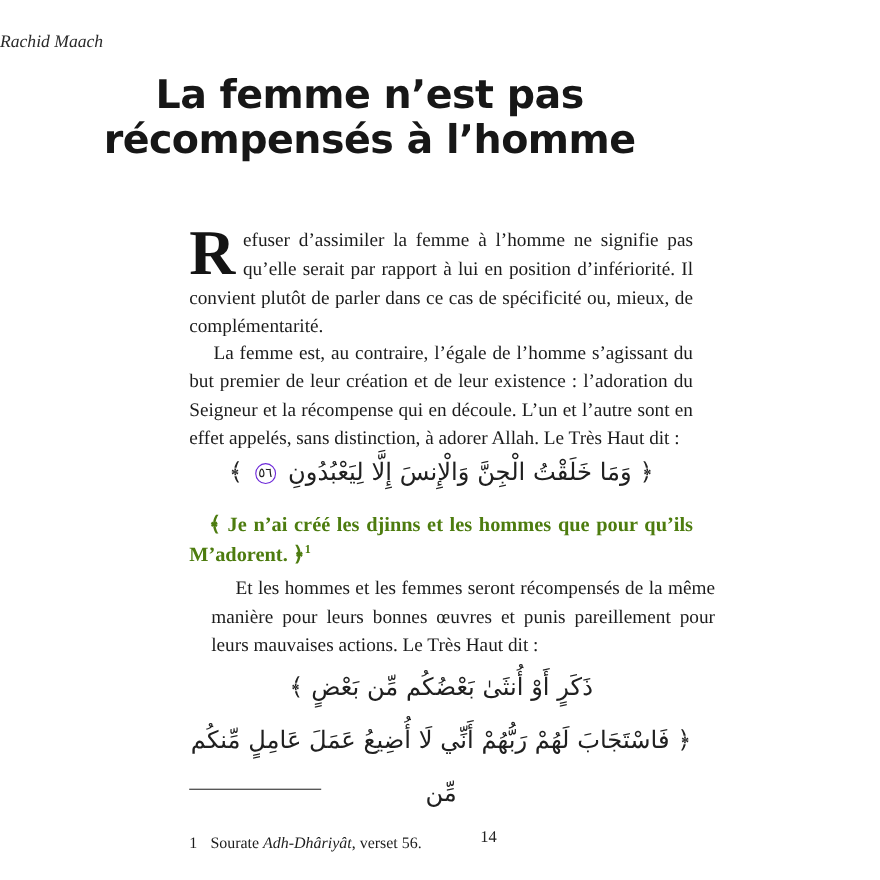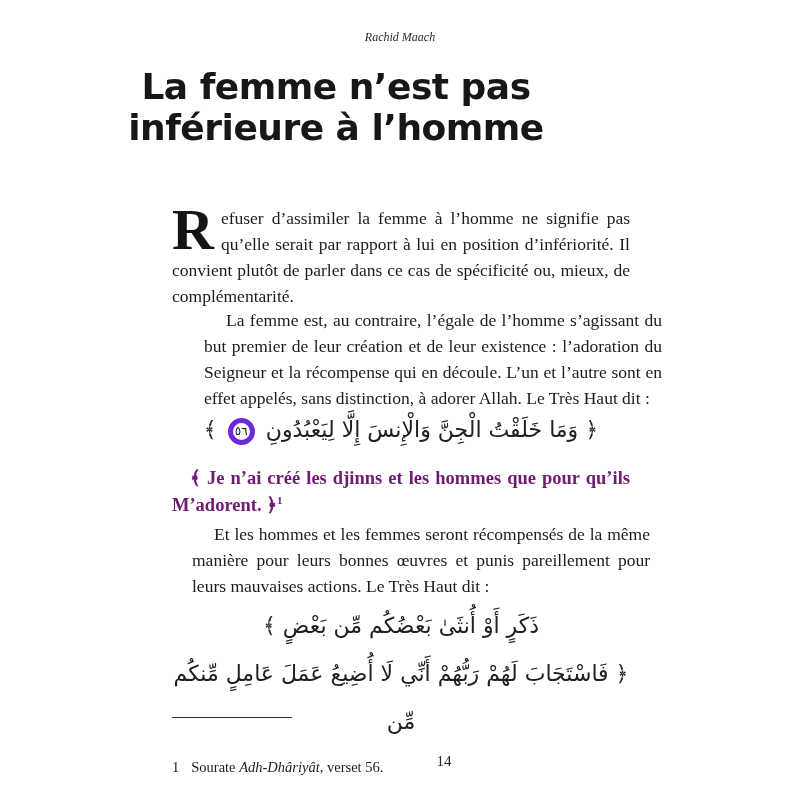--- a/index.html
+++ b/index.html
@@ -14,23 +14,22 @@
     background: #ffffff;
     color: #1b1b1b;
     overflow: hidden;
     font-family: "Liberation Serif", serif;
   }
   .running-header {
     position: absolute;
     top: 30px;
     left: 0;
     width: 800px;
-    text-align: center;
     font-style: italic;
-    font-size: 12px;
+    font-size: 16px;
     color: #2a2a2a;
   }
   .chapter-title {
     position: absolute;
     top: 66px;
     left: 0;
     width: 672px;
     text-align: center;
     font-family: "DejaVu Sans", sans-serif;
     font-weight: bold;
@@ -48,21 +47,21 @@
     font-size: 17.5px;
     line-height: 26px;
     text-align: justify;
     margin: 0;
     color: #1c1c1c;
   }
   .indent {
     text-indent: 22px;
   }
   .p1 { top: 205px; }
-  .p2 { top: 307px; margin-left: 32px; }
+  .p2 { top: 307px; }
   .p3 { top: 521px; margin-left: 20px; }
   .dropcap {
     float: left;
     font-weight: bold;
     font-size: 58px;
     line-height: 44px;
     padding-top: 3px;
     margin-right: 7px;
     color: #141414;
   }
@@ -74,33 +73,33 @@
     color: #202020;
   }
   .v1 { top: 410px; line-height: 40px; }
   .v2 { top: 602px; line-height: 48px; }
   .ayah-marker {
     display: inline-block;
     font-size: 12px;
     line-height: 17px;
     min-width: 17px;
     text-align: center;
-    border: 5px solid #6d28d9;
+    border: 1px solid #6d28d9;
     border-radius: 50%;
     vertical-align: 2px;
     margin: 0 4px;
   }
   .quote {
     top: 465px;
     font-weight: bold;
     font-size: 18.5px;
     line-height: 27px;
     text-indent: 18px;
     text-align: justify;
-    color: #701a75;
+    color: #4d7c0f;
   }
   .quote .bracket { font-weight: bold; }
   .quote sup {
     font-size: 11px;
     vertical-align: 7px;
     line-height: 0;
   }
   .footnote-rule {
     position: absolute;
     left: 172px;
@@ -131,21 +130,21 @@
 </style>
 </head>
 <body>
 
 <div class="page">
 
   <div class="running-header">Rachid Maach</div>
 
   <div class="chapter-title">
     <div>La femme n’est pas</div>
-    <div>inférieure à l’homme</div>
+    <div>récompensés à l’homme</div>
   </div>
 
   <p class="para abs content p1">
     <span class="dropcap">R</span><span>efuser d’assimiler la femme à l’homme ne signifie pas qu’elle serait par rapport à lui en position d’infériorité. Il convient plutôt de parler dans ce cas de spécificité ou, mieux, de complémentarité.</span>
   </p>
 
   <p class="para abs content p2 indent">La femme est, au contraire, l’égale de l’homme s’agissant du but premier de leur création et de leur existence : l’adoration du Seigneur et la récompense qui en découle. L’un et l’autre sont en effet appelés, sans distinction, à adorer Allah. Le Très Haut dit :</p>
 
   <div class="arabic-verse abs content v1">
     <span>﴿</span>

